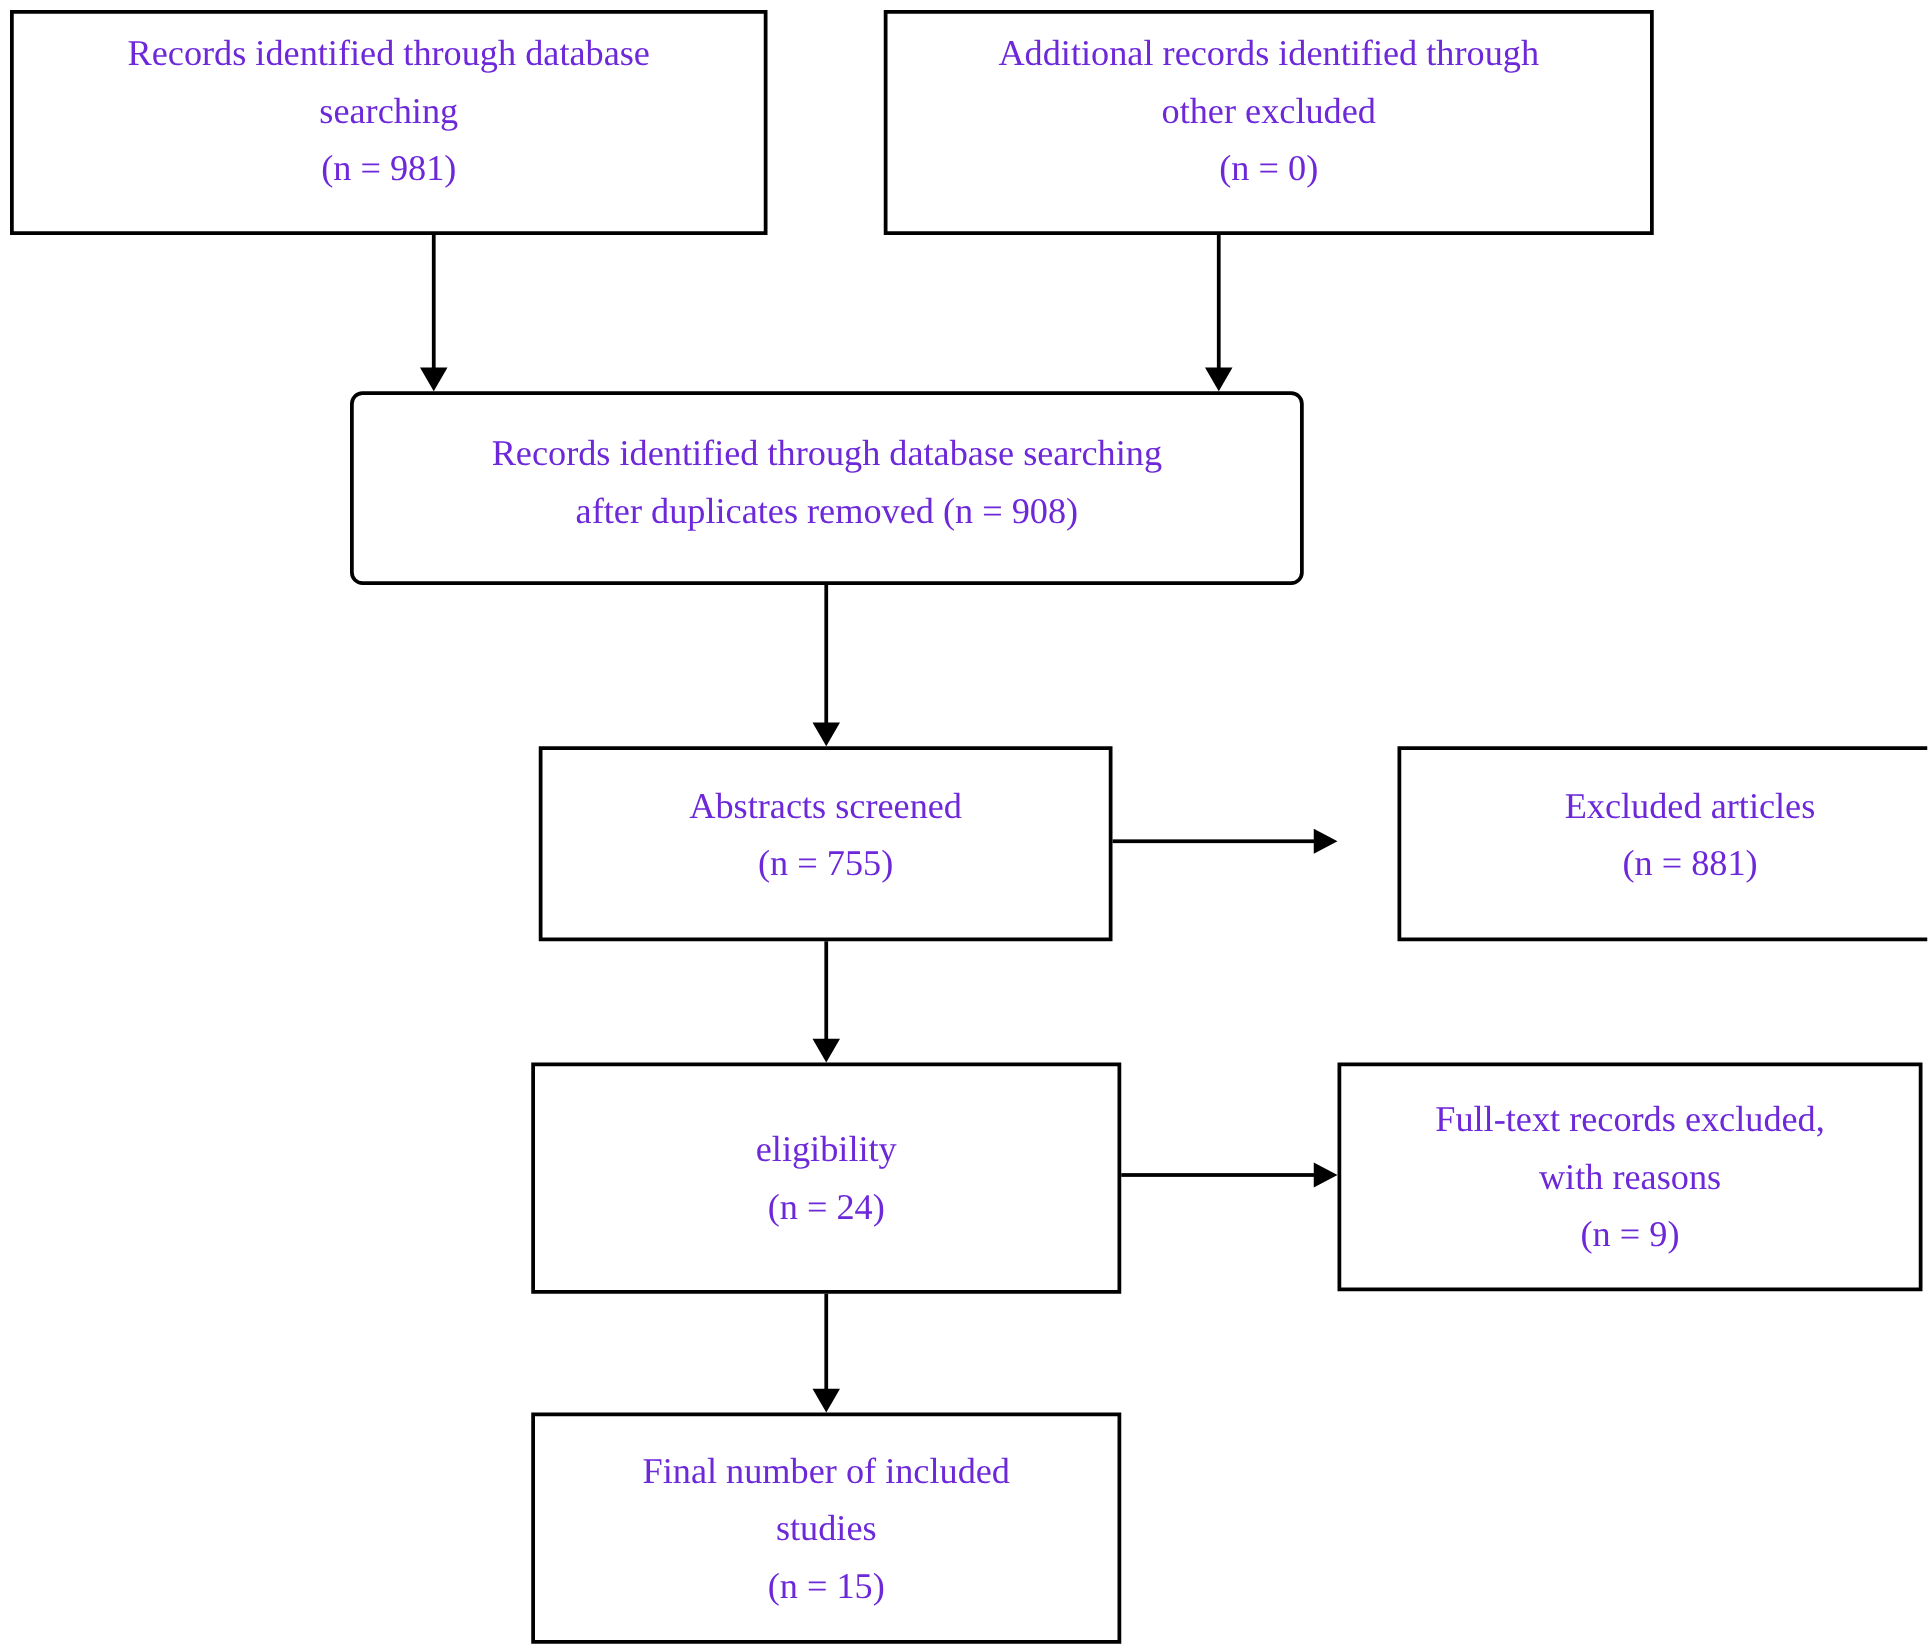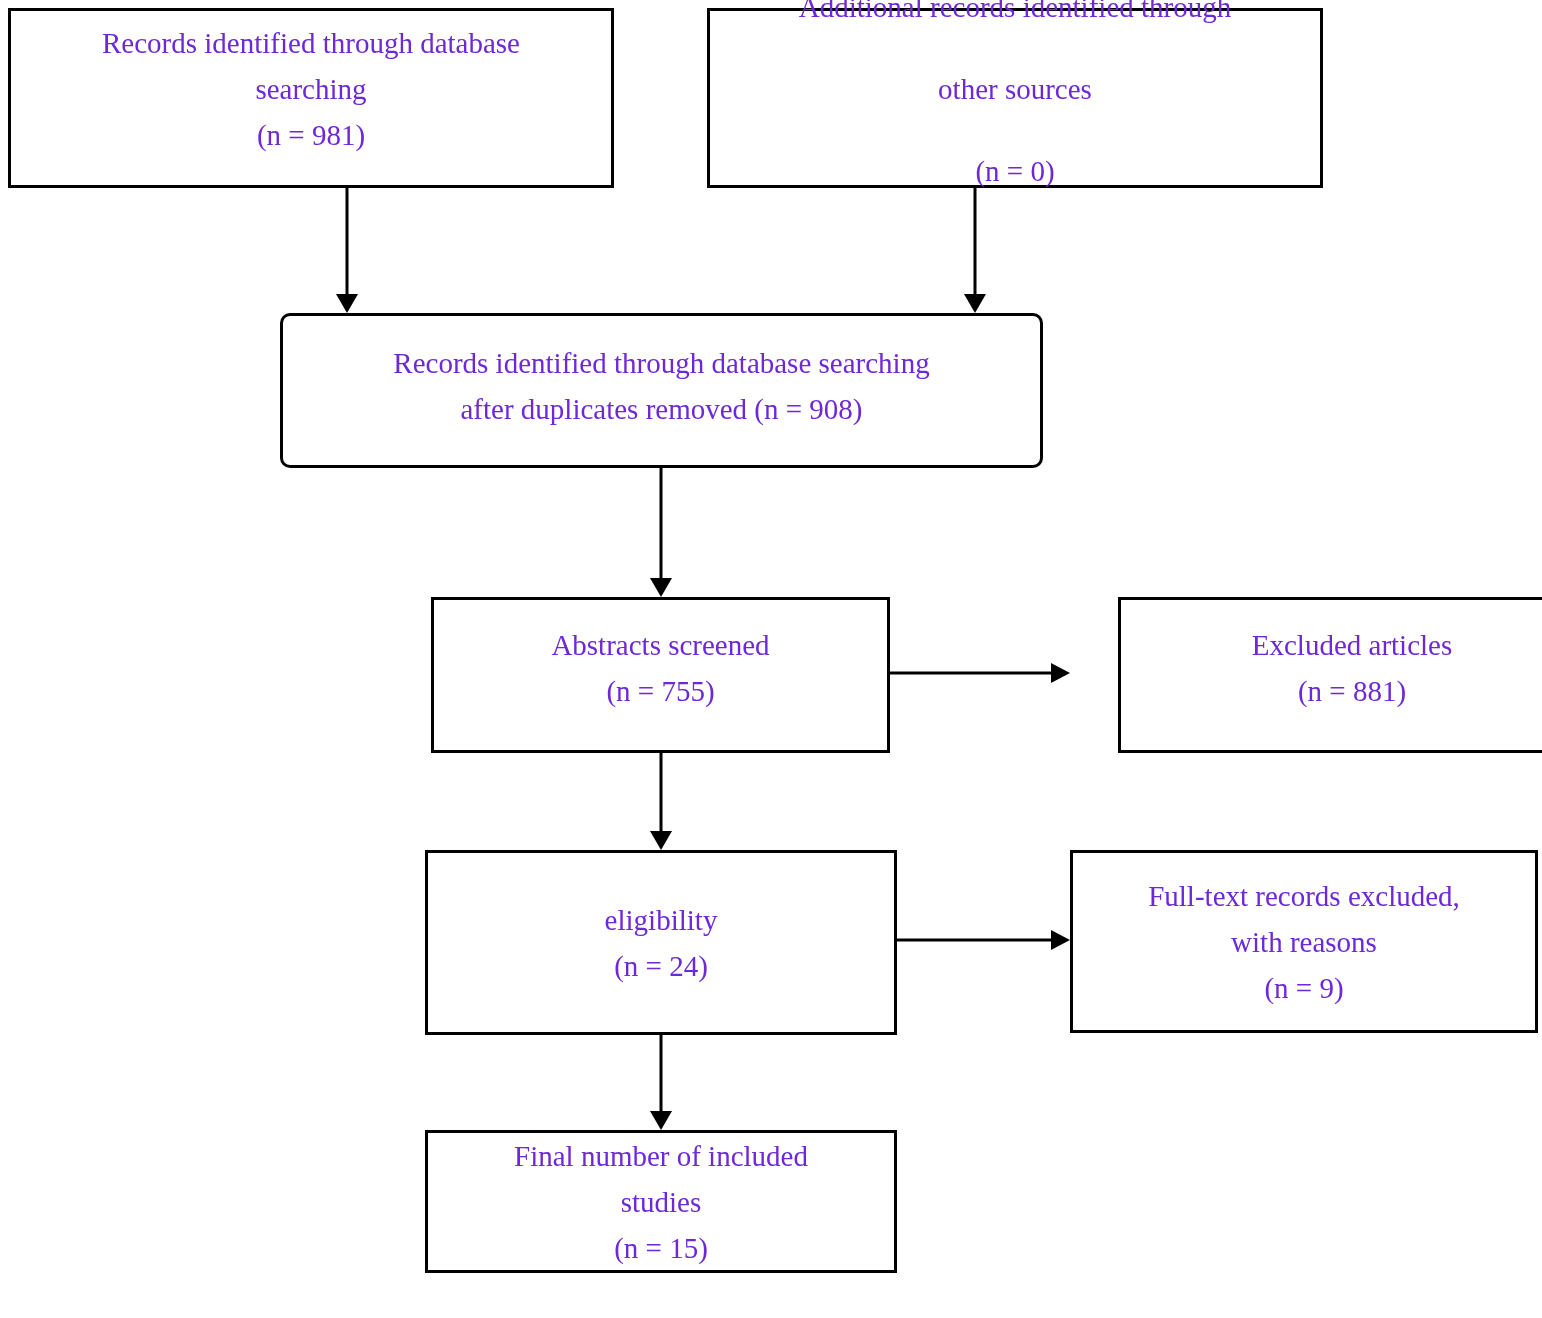--- a/index.html
+++ b/index.html
@@ -28,27 +28,27 @@
     text-align: center;
   }
   .flowbox .line {
     display: block;
     font-size: 29px;
     line-height: 46px;
     white-space: nowrap;
   }
   
   #box-records-identified { left: 8px;    top: 8px;    width: 606px; height: 180px; padding-bottom: 18px; }
-  #box-additional-records { left: 707px;  top: 8px;    width: 616px; height: 180px; padding-bottom: 18px; gap: 36px; }
+  #box-additional-records { left: 707px;  top: 8px;    width: 616px; height: 180px; padding-bottom: 18px; }
   #box-after-duplicates   { left: 280px;  top: 313px;  width: 763px; height: 155px; padding-bottom: 10px; border-radius: 10px; }
   #box-abstracts-screened { left: 431px;  top: 597px;  width: 459px; height: 156px; padding-bottom: 14px; }
   #box-excluded-articles  { left: 1118px; top: 597px;  width: 468px; height: 156px; padding-bottom: 14px; }
   #box-fulltext-assessed  { left: 425px;  top: 850px;  width: 472px; height: 185px; }
   #box-fulltext-excluded  { left: 1070px; top: 850px;  width: 468px; height: 183px; }
-  #box-final-included     { left: 425px;  top: 1130px; width: 472px; height: 143px; }
+  #box-final-included     { left: 425px;  top: 1130px; width: 472px; height: 185px; }
 
   
   .varrow { position: absolute; width: 22px; }
   .varrow .shaft {
     position: absolute;
     left: 50%; top: 0;
     transform: translateX(-50%);
     width: 3px;
     background: #000000;
   }
@@ -101,21 +101,21 @@
 <div class="canvas">
 
   <div class="flowbox" id="box-records-identified">
     <span class="line">Records identified through database</span>
     <span class="line">searching</span>
     <span class="line">(n = 981)</span>
   </div>
 
   <div class="flowbox" id="box-additional-records">
     <span class="line">Additional records identified through</span>
-    <span class="line">other sources</span>
+    <span class="line">other excluded</span>
     <span class="line">(n = 0)</span>
   </div>
 
   <div class="flowbox" id="box-after-duplicates">
     <span class="line">Records identified through database searching</span>
     <span class="line">after duplicates removed (n = 908)</span>
   </div>
 
   <div class="flowbox" id="box-abstracts-screened">
     <span class="line">Abstracts screened</span>

